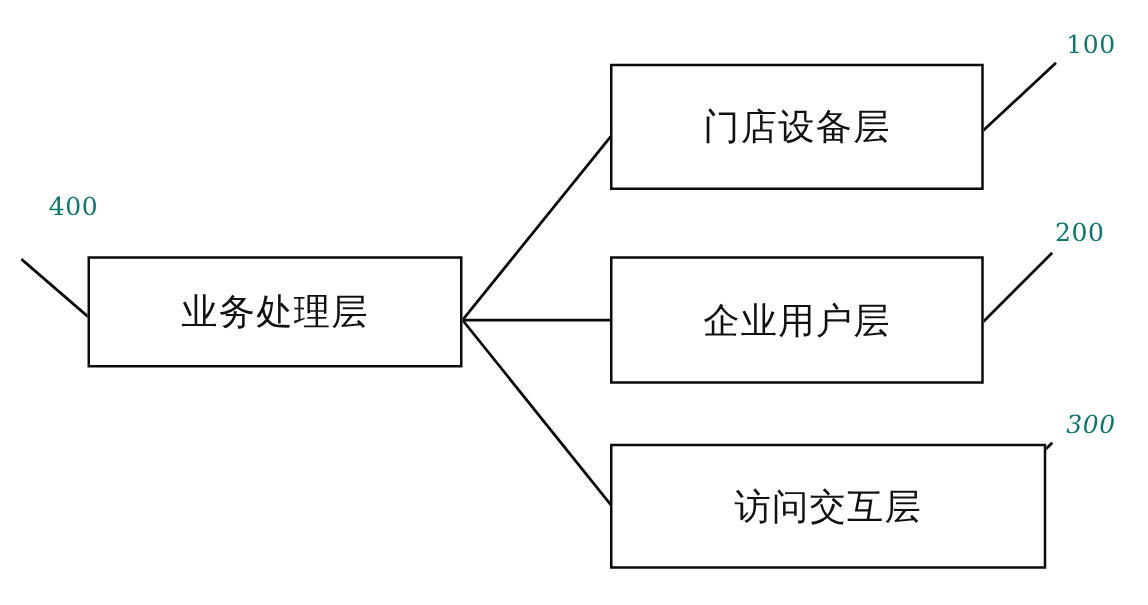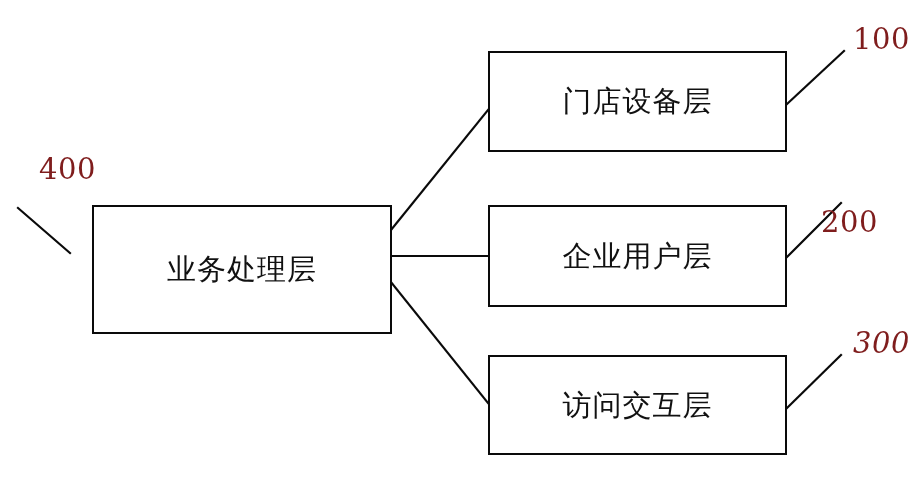--- a/index.html
+++ b/index.html
@@ -40,36 +40,36 @@
     font-size: 29px;
     line-height: 1;
     color: #111111;
     letter-spacing: 1px;
     white-space: nowrap;
     user-select: none;
   }
   .ref-number {
     position: absolute;
     font-family: "DejaVu Serif", "Liberation Serif", serif;
-    font-size: 29px;
+    font-size: 20px;
     line-height: 1;
-    color: #7f1d1d;
+    color: #0f766e;
     letter-spacing: 0.5px;
     white-space: nowrap;
     user-select: none;
   }
   
-  #box-business  { left: 70px;  top: 205px; width: 300px; height: 129px; margin-left: 22px; }
+  #box-business  { left: 70px;  top: 205px; width: 300px; height: 89px; }
   #box-store     { left: 488px; top: 51px;  width: 299px; height: 101px; }
   #box-enterprise{ left: 488px; top: 205px; width: 299px; height: 102px; text-align: center; }
-  #box-access    { left: 488px; top: 355px; width: 299px; height: 100px; }
+  #box-access    { left: 488px; top: 355px; width: 349px; height: 100px; }
   
   #ref-400 { left: 26px;  top: 155px; margin-left: 13px; }
   #ref-100 { left: 853px; top: 25px;  }
-  #ref-200 { left: 821px; top: 176px; margin-top: 32px; }
+  #ref-200 { left: 844px; top: 176px; }
   #ref-300 { left: 853px; top: 329px; font-style: italic; }
 </style>
 </head>
 <body>
 
 <div id="diagram-root">
 
   <svg id="diagram-svg" viewBox="0 0 918 484">
     <g stroke="#0a0a0a" stroke-width="2.2" fill="none" stroke-linecap="square">
 

